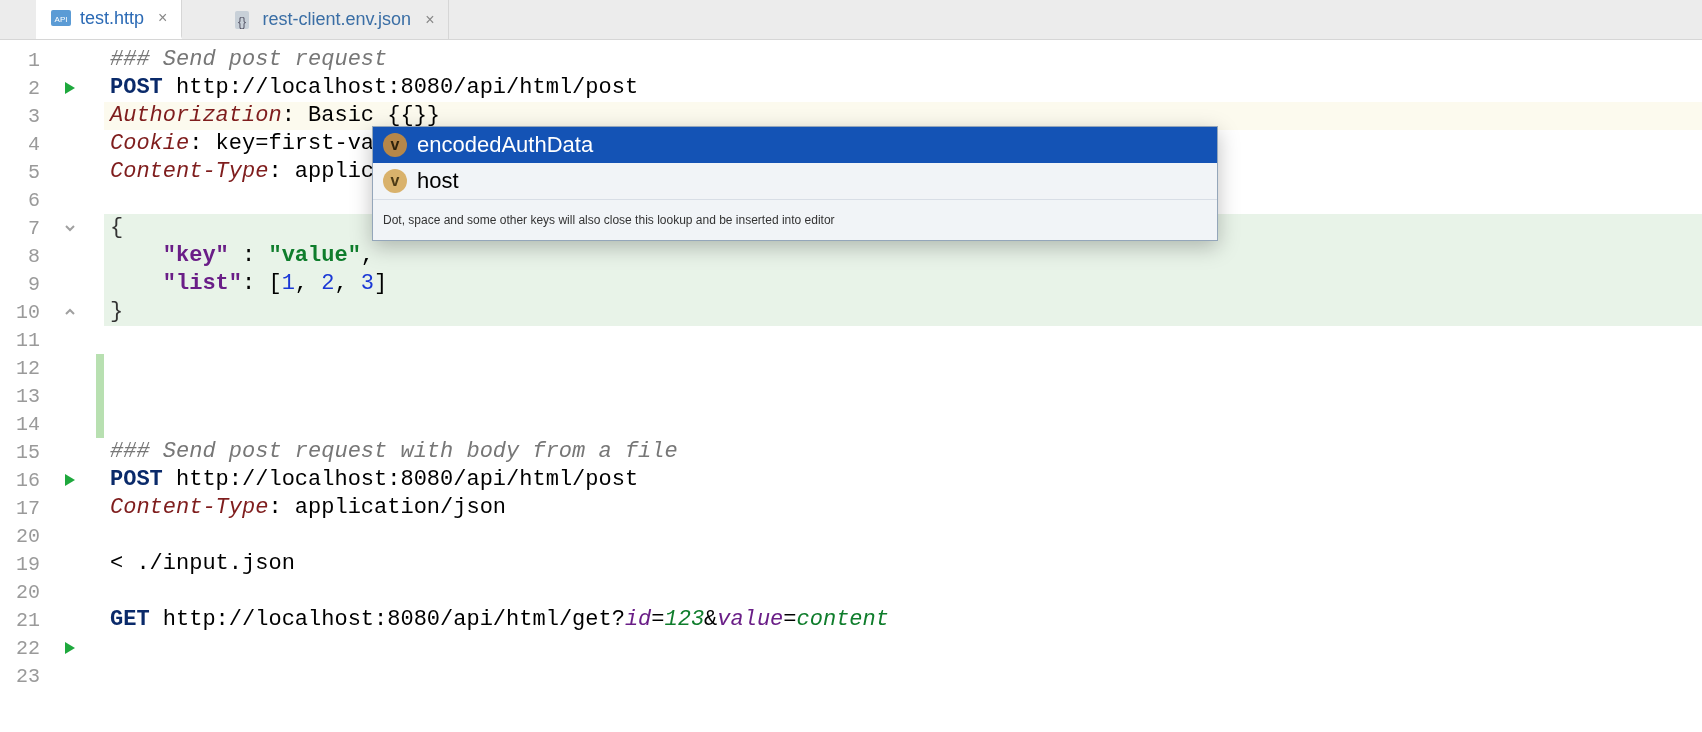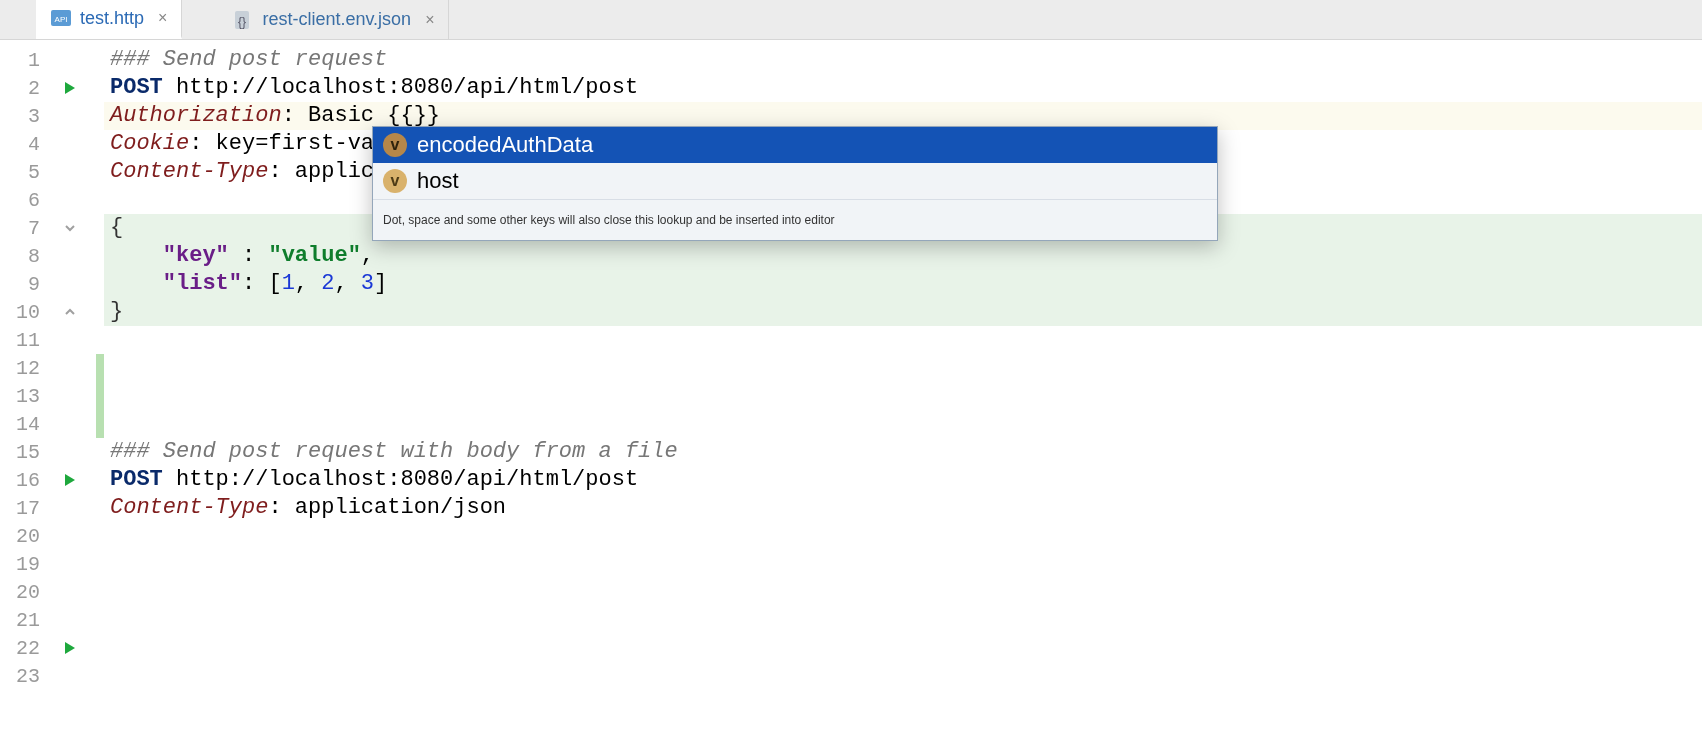--- a/index.html
+++ b/index.html
@@ -193,21 +193,23 @@
     <div class="codeline hl-block">    <span class="c-key">"list"</span><span>: [</span><span class="c-num">1</span><span>, </span><span class="c-num">2</span><span>, </span><span class="c-num">3</span><span>]</span></div>
     <div class="codeline hl-block"><span class="c-br">}</span></div>
     <div class="codeline"></div>
     <div class="codeline"></div>
     <div class="codeline"></div>
     <div class="codeline"></div>
     <div class="codeline"><span class="c-comment">### Send post request with body from a file</span></div>
     <div class="codeline"><span class="c-method">POST</span><span> http://localhost:8080/api/html/post</span></div>
     <div class="codeline"><span class="c-header">Content-Type</span><span>: application/json</span></div>
     <div class="codeline"></div>
-    <div class="codeline"></div>
+    <div class="codeline"><span>&lt; ./input.json</span></div>
+    <div class="codeline"></div>
+    <div class="codeline"><span class="c-method">GET</span><span> http://localhost:8080/api/html/get?</span><span class="c-param">id</span><span>=</span><span class="c-pval">123</span><span>&amp;</span><span class="c-param">value</span><span>=</span><span class="c-pval">content</span></div>
 
     <div class="popup">
       <div class="popup-item selected">
         <span class="vbadge">v</span>
         <span>encodedAuthData</span>
       </div>
       <div class="popup-item">
         <span class="vbadge">v</span>
         <span>host</span>
       </div>

